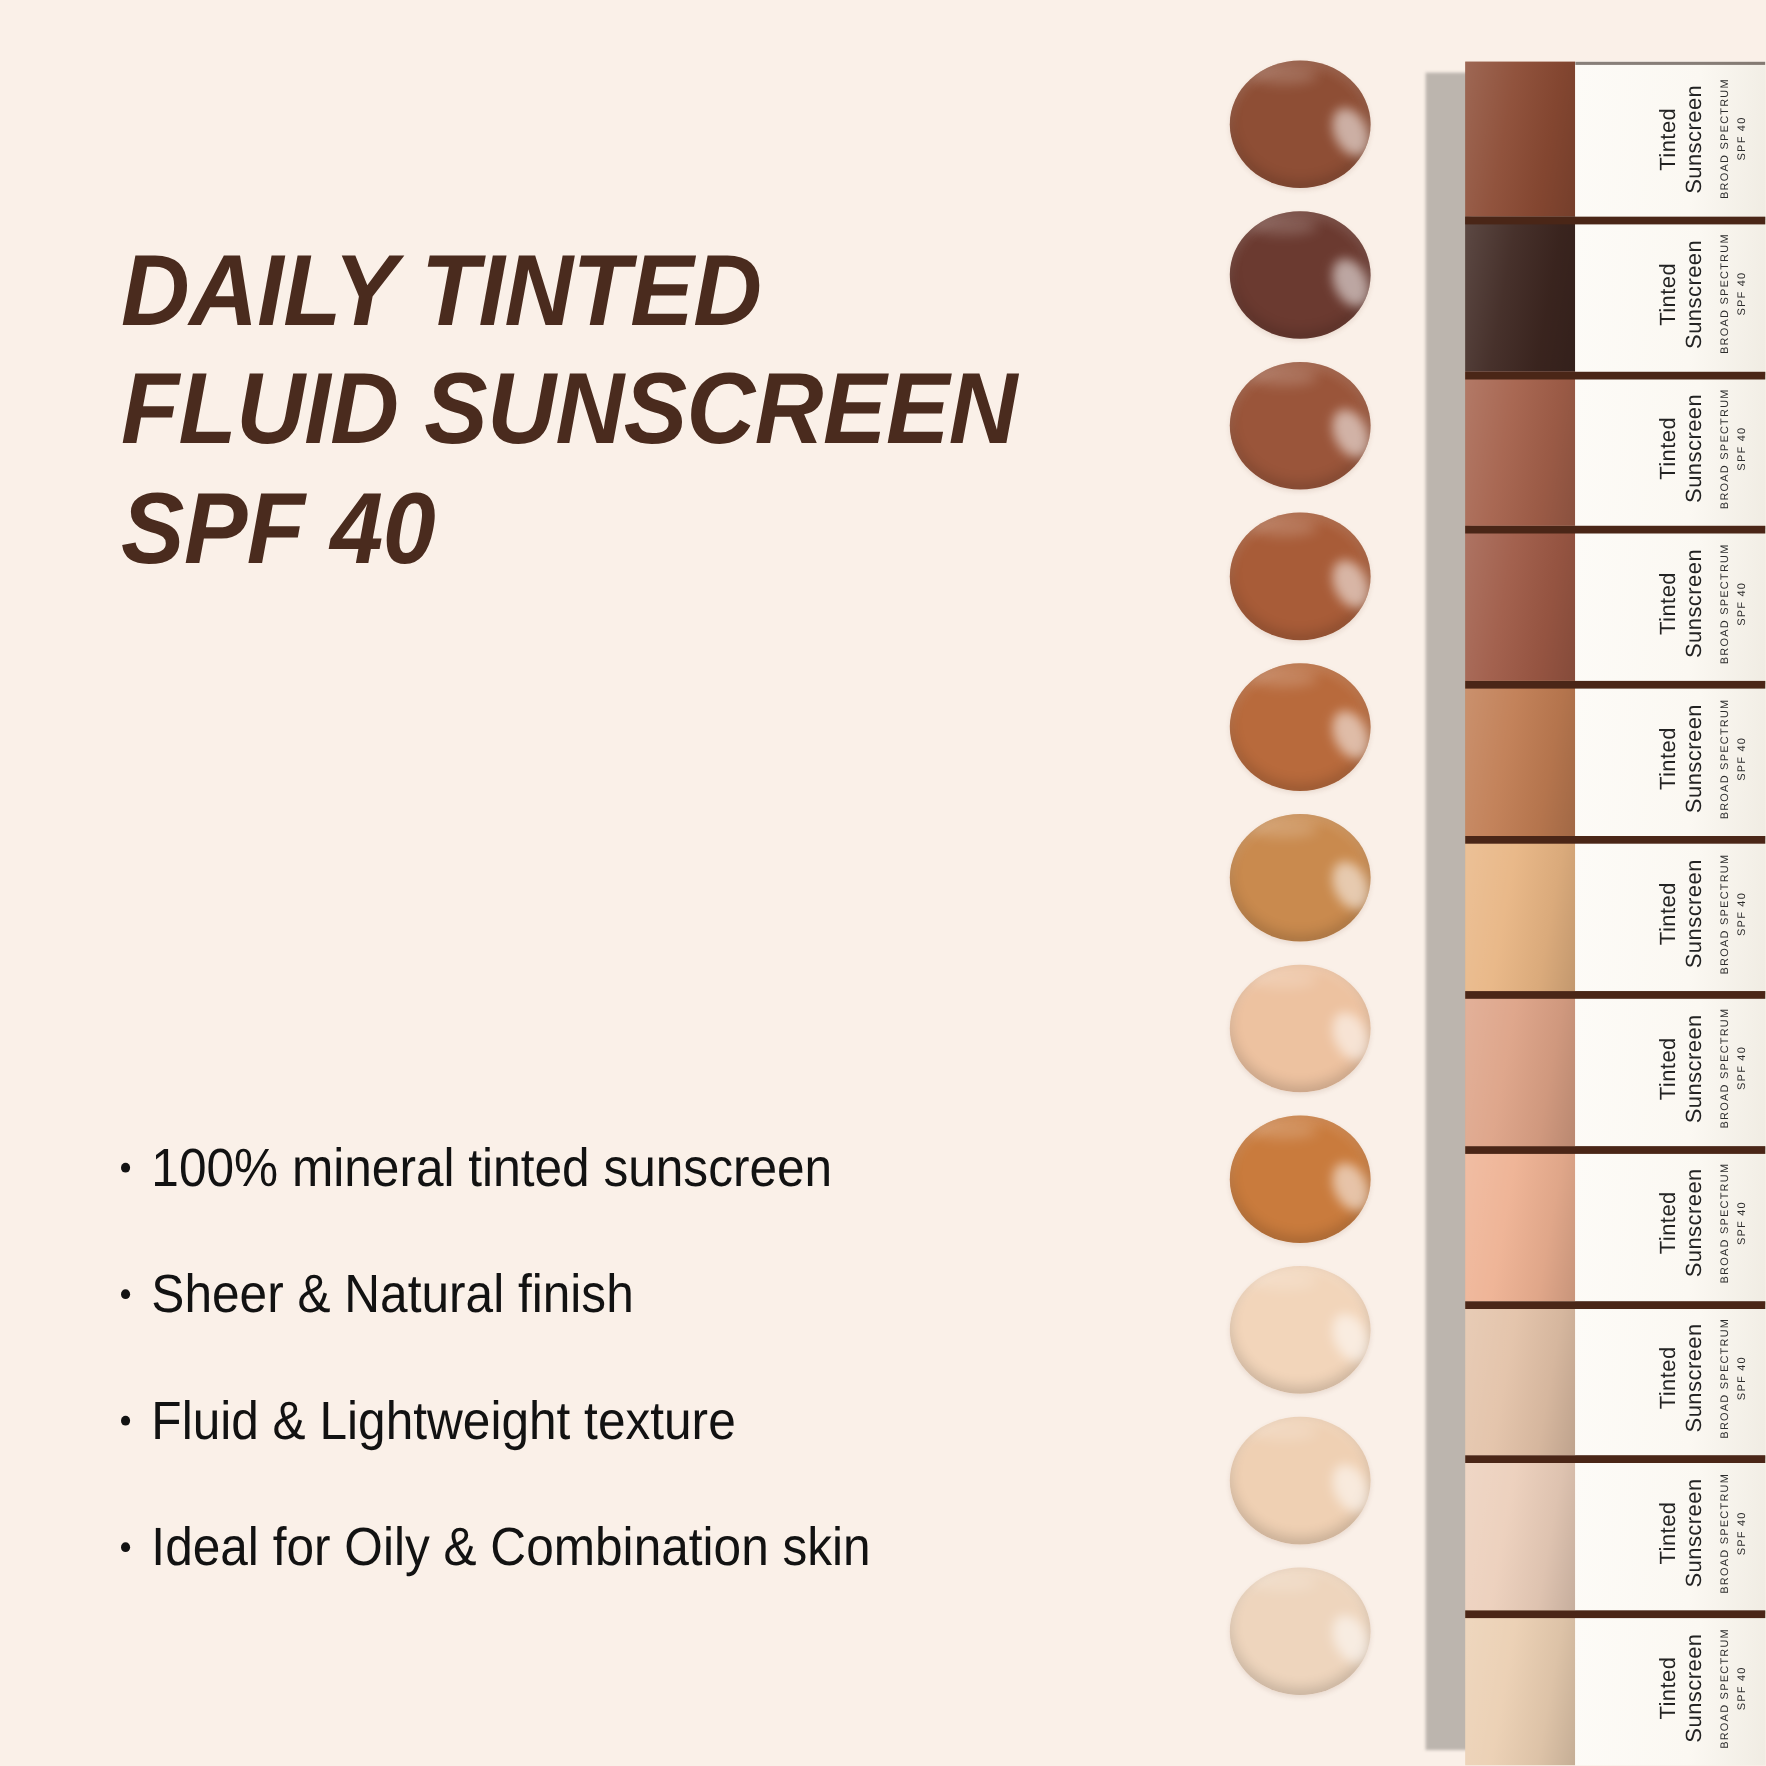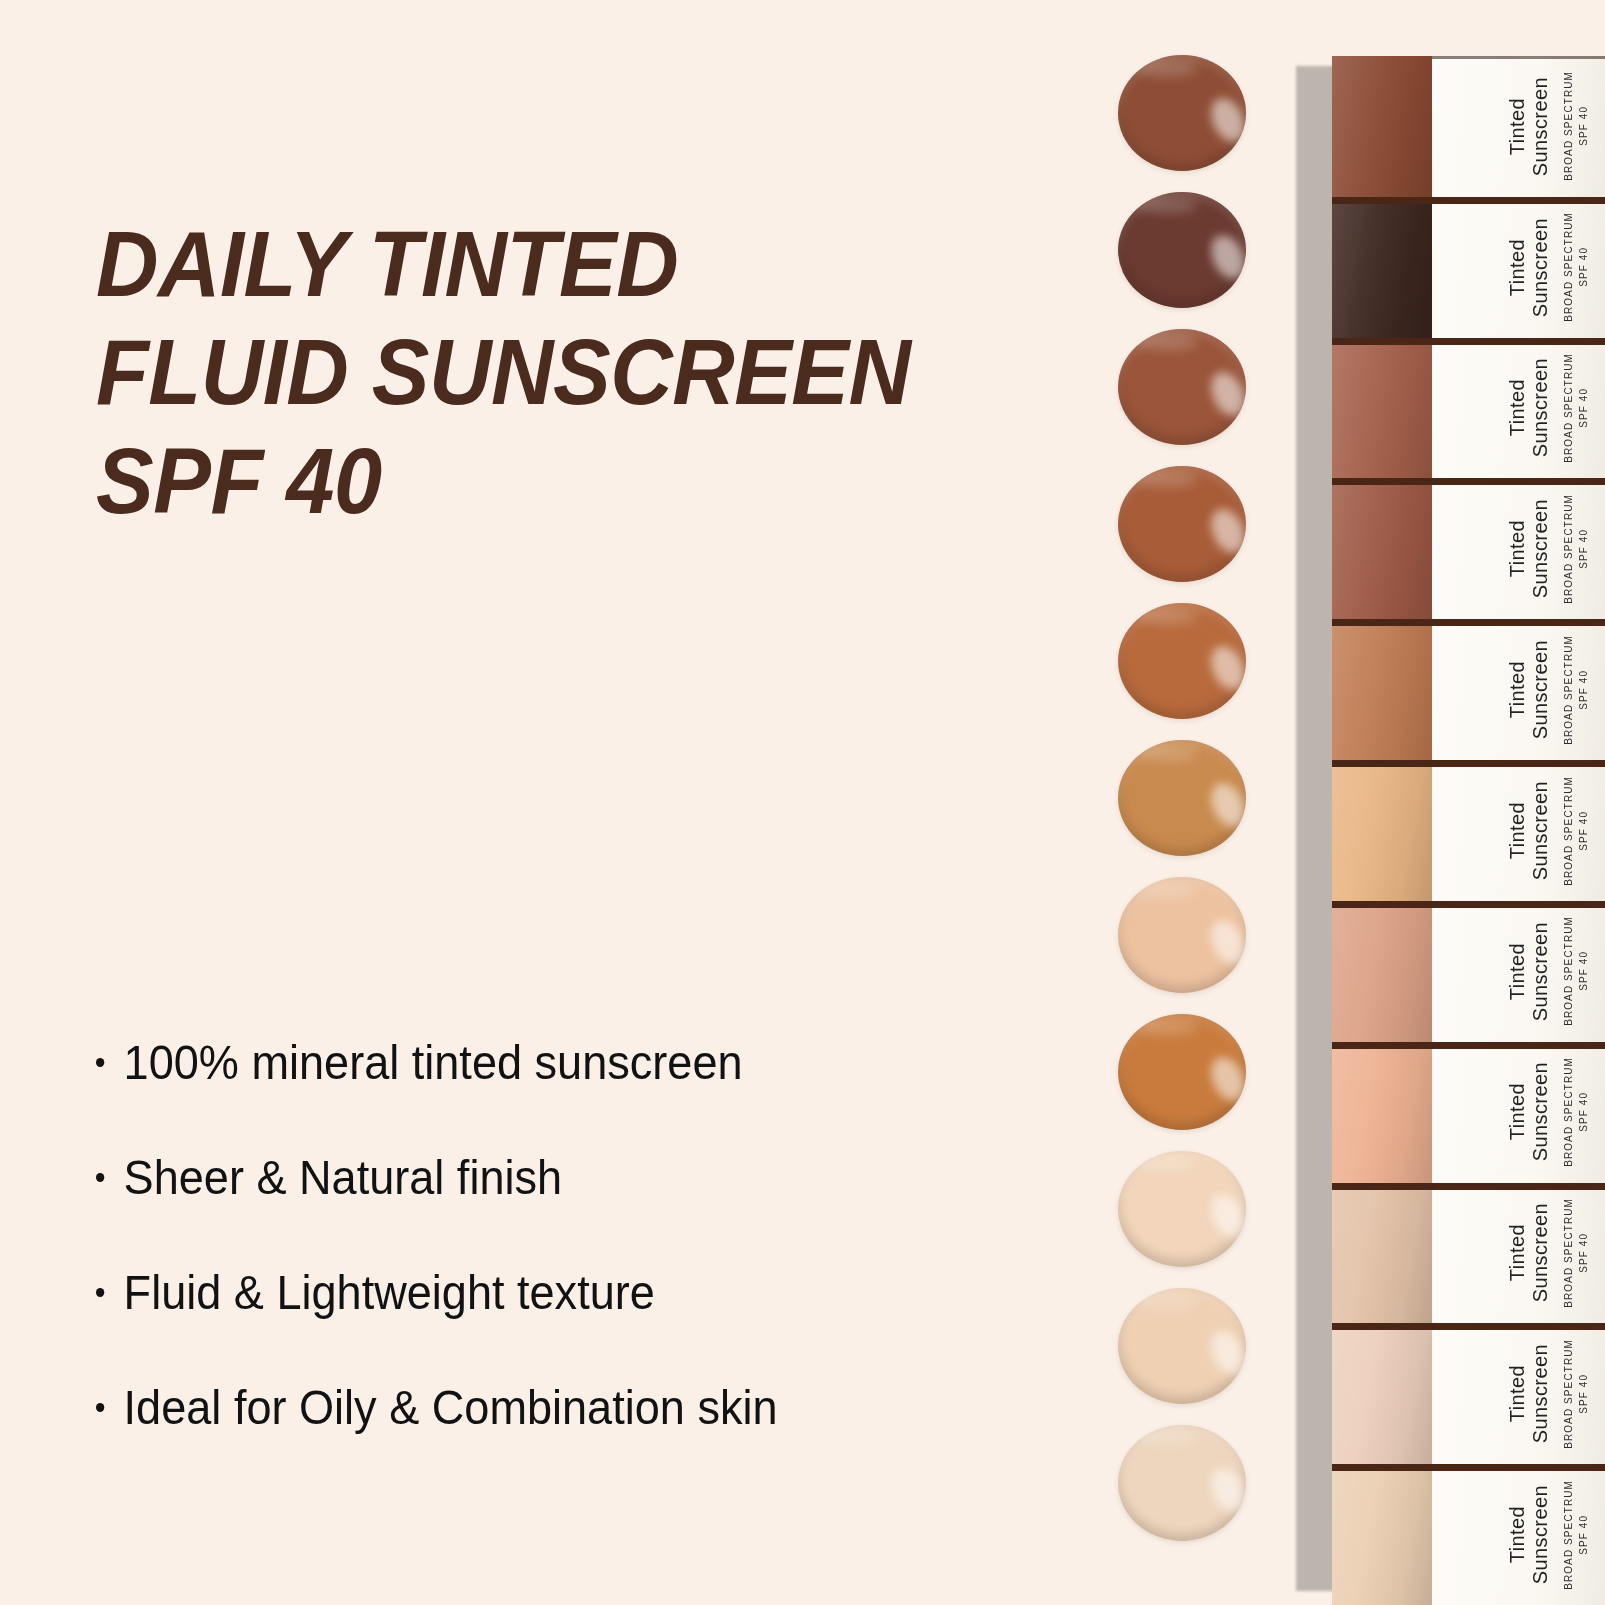--- a/index.html
+++ b/index.html
@@ -11,21 +11,21 @@
     height: 1605px;
     background: #faf0e8;
     font-family: "Liberation Sans", sans-serif;
     overflow: hidden;
     position: relative;
   }
 
   
   #copy-panel {
     position: absolute;
-    left: 0;
+    left: 14px;
     top: 0;
     width: 1100px;
     height: 1169px;
   }
 
   #headline {
     position: absolute;
     left: 96px;
     top: 148px;
     width: 990px;

